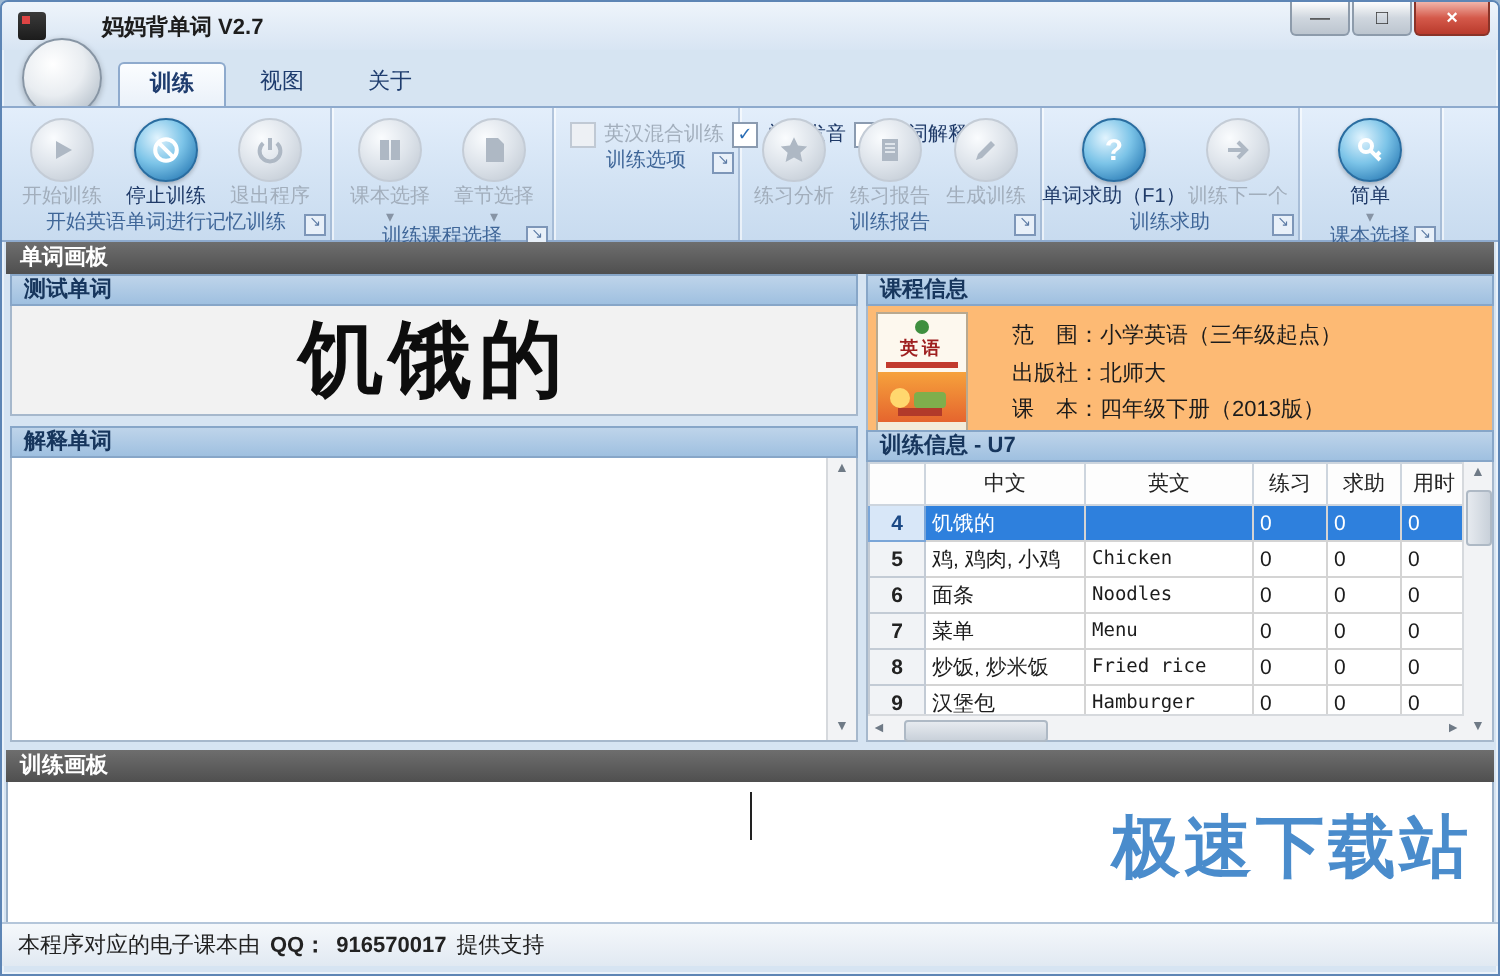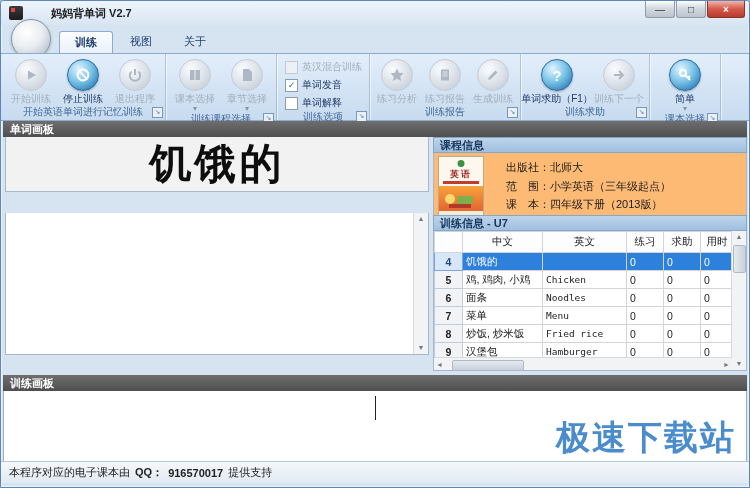--- a/index.html
+++ b/index.html
@@ -41,21 +41,21 @@
   .rbtn{width:52px;display:flex;flex-direction:column;align-items:center;gap:2px;padding-top:2px;}
   .rbtn .rbl{font-size:10px;color:#1f3a68;text-align:left;line-height:11px;white-space:nowrap;}
   .rbtn.disabled .rbl{color:#a2aebc;}
   .orb-ic{width:30px;height:30px;border-radius:50%;display:flex;align-items:center;justify-content:center;}
   .orb-ic.gray{background:radial-gradient(circle at 36% 30%,#fafcfe,#dde3ea 50%,#bdc6d0);
                border:1px solid #c4ccd6;}
   .orb-ic.blue{background:radial-gradient(circle at 36% 30%,#e2f4fe,#7cc4e8 45%,#2e7fb8 85%,#1d5e8e);
                border:1px solid #2a6da0;box-shadow:0 1px 2px rgba(0,0,0,.25);}
   .orb-ic .q{font-size:15px;font-weight:bold;color:#fff;}
   .caret-down{font-size:8px;color:#8794a5;line-height:6px;}
-  .chkcol{display:flex;flex-direction:column;gap:4px;padding:6px 6px 0 8px;}
+  .chkcol{display:flex;gap:4px;padding:6px 6px 0 8px;}
   .chk{display:flex;align-items:center;gap:4px;font-size:10px;color:#1f3a68;white-space:nowrap;}
   .chk.disabled{color:#a2aebc;}
   .box{width:11px;height:11px;border:1px solid #8b9bb0;background:#fff;display:flex;
        align-items:center;justify-content:center;font-size:9px;color:#2a6db5;font-weight:bold;}
   .chk.disabled .box{background:#edf0f4;border-color:#c0c9d4;}
   
   .darkhdr{position:absolute;left:2px;right:2px;height:16px;background:linear-gradient(#6e6e6e,#4f4f4f);
            color:#fff;font-size:11px;font-weight:bold;line-height:16px;padding-left:7px;box-sizing:border-box;}
   
   .sechdr{height:16px;background:linear-gradient(#bed4ea,#9fc0e0);border:1px solid #87a6c8;
@@ -94,21 +94,21 @@
   .tbl{position:absolute;left:0;right:14px;top:0;border-collapse:collapse;table-layout:fixed;width:calc(100% - 14px);}
   .tbl th{height:18px;background:#fdfdfd;border:1px solid #cdd5de;font-size:10.5px;color:#222;font-weight:normal;}
   .tbl td{height:17px;border:1px solid #d4d4d4;font-size:10.5px;color:#1c1c1c;padding:0 3px;overflow:hidden;white-space:nowrap;}
   .tbl td.num{background:#f1f3f6;text-align:center;font-weight:bold;color:#222;border-color:#c3cbd5;}
   .tbl td.en{font-family:"DejaVu Sans Mono","Liberation Mono",monospace;font-size:9.5px;margin-left:31px;}
   .tbl tr.sel td{background:#2e80dd;color:#fff;}
   .tbl tr.sel td.num{background:#d8e7f8;color:#1c4a86;border-color:#7ba6d8;}
   
   .board{position:absolute;left:2px;right:2px;background:#fff;border:1px solid #9ab0c8;border-top:none;}
   .caret{position:absolute;left:50%;top:5px;width:1px;height:24px;background:#222;}
-  .watermark{position:absolute;right:10px;bottom:0;font-size:34px;font-weight:bold;color:#4a8ccc;
+  .watermark{position:absolute;right:10px;bottom:14px;font-size:34px;font-weight:bold;color:#4a8ccc;
              letter-spacing:2px;text-shadow:0 1px 1px rgba(255,255,255,.8);}
   .statusbar{position:absolute;left:0;right:0;top:460px;height:21px;background:linear-gradient(#f5f8fb,#e1e9f2);
              border-top:1px solid #b4c6da;font-size:11px;color:#222;display:flex;align-items:center;padding-left:8px;gap:5px;}
   .statusbar .qq{font-weight:bold;}
 </style>
 </head>
 <body>
 
 <div id="app">
 
@@ -285,26 +285,28 @@
       <div class="rlabel"><span>课本选择</span>
         <span class="launcher">↘</span></div>
     </div>
 
     <div style="flex:1"></div>
   </div>
 
   <div class="darkhdr" style="top:120px">单词画板</div>
 
   <div class="panel" style="left:4px;top:136px;width:424px">
+    <div class="sechdr">测试单词</div>
     <div class="wordarea">
       <span class="bigword">饥饿的</span>
     </div>
   </div>
 
   <div class="panel" style="left:4px;top:212px;width:424px">
+    <div class="sechdr">解释单词</div>
     <div class="whitearea" style="height:141px">
       <div class="vscroll">
         <span class="arr">▲</span>
         <span class="arr">▼</span>
       </div>
     </div>
   </div>
 
   <div class="panel" style="left:432px;top:136px;width:314px">
     <div class="sechdr">课程信息</div>
@@ -314,22 +316,22 @@
         <span class="bt">英语</span>
         <span class="band"></span>
         <span class="art">
             <i class="a1"></i>
             <i class="a2"></i>
             <i class="a3"></i>
           </span>
         <span class="strip"></span>
       </div>
       <div class="infolines">
+        <div class="iline"><span>范　围：</span><span>小学英语（三年级起点）</span></div>
         <div class="iline"><span>出版社：</span><span>北师大</span></div>
-        <div class="iline"><span>范　围：</span><span>小学英语（三年级起点）</span></div>
         <div class="iline"><span>课　本：</span><span>四年级下册（2013版）</span></div>
       </div>
     </div>
   </div>
 
   <div class="panel" style="left:432px;top:214px;width:314px;height:156px">
     <div class="sechdr">训练信息 - U7</div>
     <div class="whitearea" style="height:139px">
       <table class="tbl">
         <colgroup>

